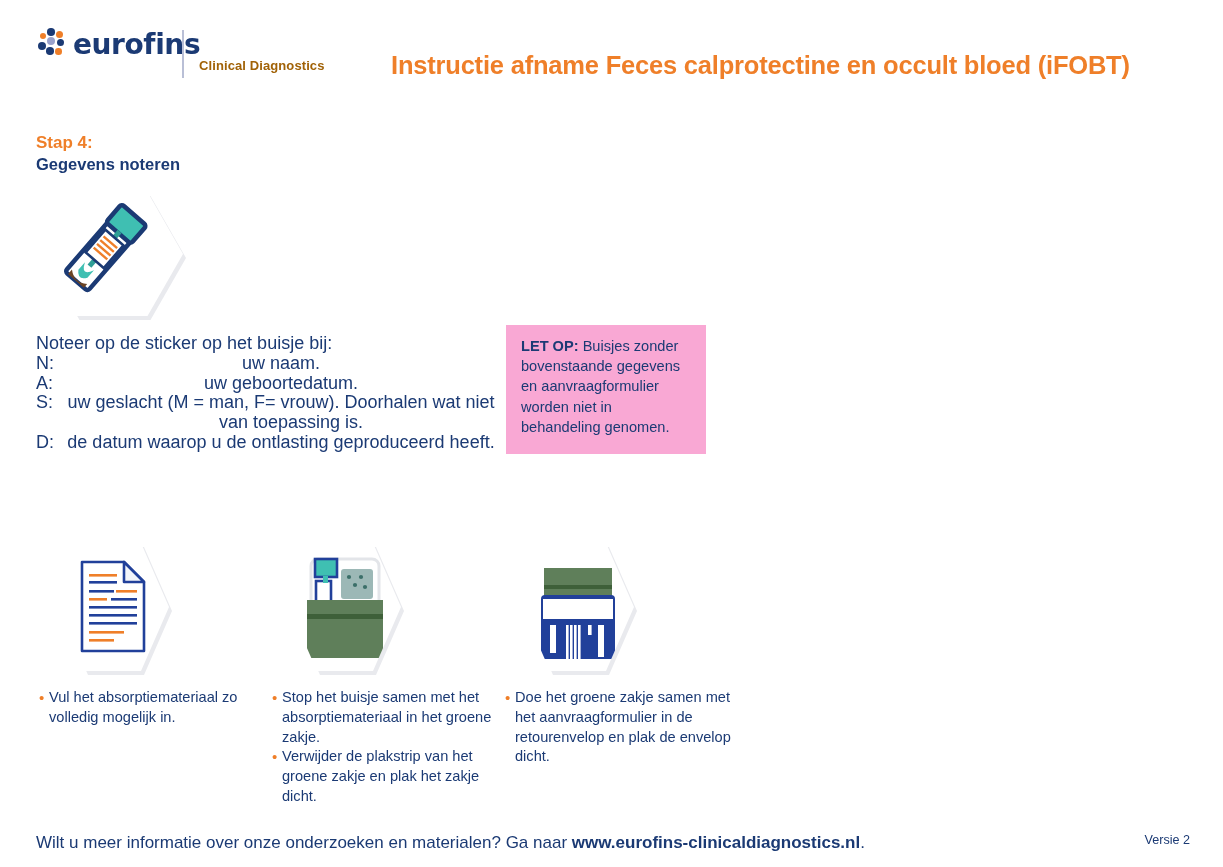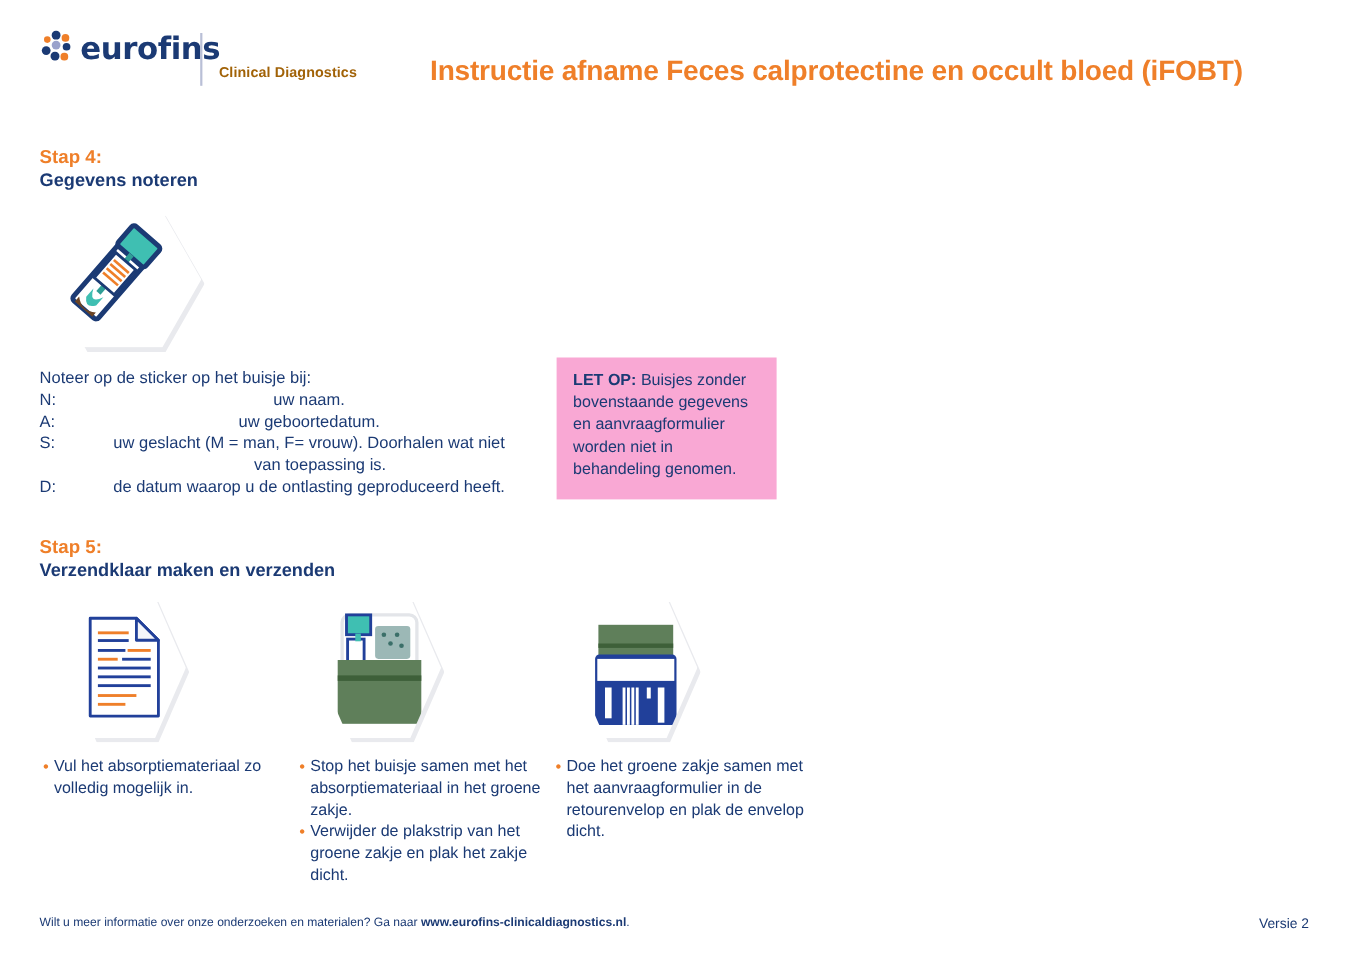--- a/index.html
+++ b/index.html
@@ -125,21 +125,21 @@
   #icon-bag-wrap { position: absolute; left: 289px; top: 543px; width: 112px; height: 128px; }
   #icon-bag-shadow { left: 3px; top: 4px; width: 112px; height: 128px; }
   #icon-bag-inner  { left: 0; top: 0; width: 112px; height: 128px; }
 
   #icon-env-wrap { position: absolute; left: 522px; top: 543px; width: 112px; height: 128px; }
   #icon-env-shadow { left: 3px; top: 4px; width: 112px; height: 128px; }
   #icon-env-inner  { left: 0; top: 0; width: 112px; height: 128px; }
 
   
   .body-text {
-    font-size: 15px;
+    font-size: 18px;
     line-height: 19.8px;
     color: #1b3a74;
   }
   #note-list {
     position: absolute;
     left: 36px;
     top: 334px;
     width: 470px;
   }
   .note-line { display: flex; }
@@ -198,21 +198,21 @@
     left: 36px;
     top: 820px;
     width: 1151px;
     height: 1px;
     background: #ffffff;
   }
   #footer-left {
     position: absolute;
     left: 36px;
     top: 833px;
-    font-size: 11px;
+    font-size: 17px;
     color: #1b3a74;
     white-space: nowrap;
   }
   #footer-left b { font-weight: bold; }
   #footer-right {
     position: absolute;
     right: 33px;
     top: 833px;
     font-size: 12.6px;
     color: #1b3a74;
@@ -298,24 +298,20 @@
     <div class="note-line">
       <div class="note-key">D:</div>
       <div class="note-val">de datum waarop u de ontlasting geproduceerd heeft.</div>
     </div>
   </div>
 
   <div id="letop-box">
     <div id="letop-text"><b>LET OP:</b><span> Buisjes zonder bovenstaande gegevens en aanvraagformulier worden niet in behandeling genomen.</span></div>
   </div>
 
-  <div id="step5-head">
-    <div class="step-no">Stap 5:</div>
-    <div class="step-title">Verzendklaar maken en verzenden</div>
-  </div>
 
   <div id="icon-form-wrap">
     <div class="hex-shadow" id="icon-form-shadow"></div>
     <div class="hex-inner" id="icon-form-inner">
       <svg width="112" height="128" viewBox="0 0 112 128">
 
         <path d="M25 19 L67 19 L87 39 L87 108 L25 108 Z" fill="#ffffff" stroke="#21409a" stroke-width="2.6" stroke-linejoin="round"></path>
         <path d="M67 19 L67 39 L87 39 Z" fill="#f3f5fa" stroke="#21409a" stroke-width="2.6" stroke-linejoin="round"></path>
 
         <rect x="32" y="31" width="28" height="2.6" fill="#ef7f29"></rect>

